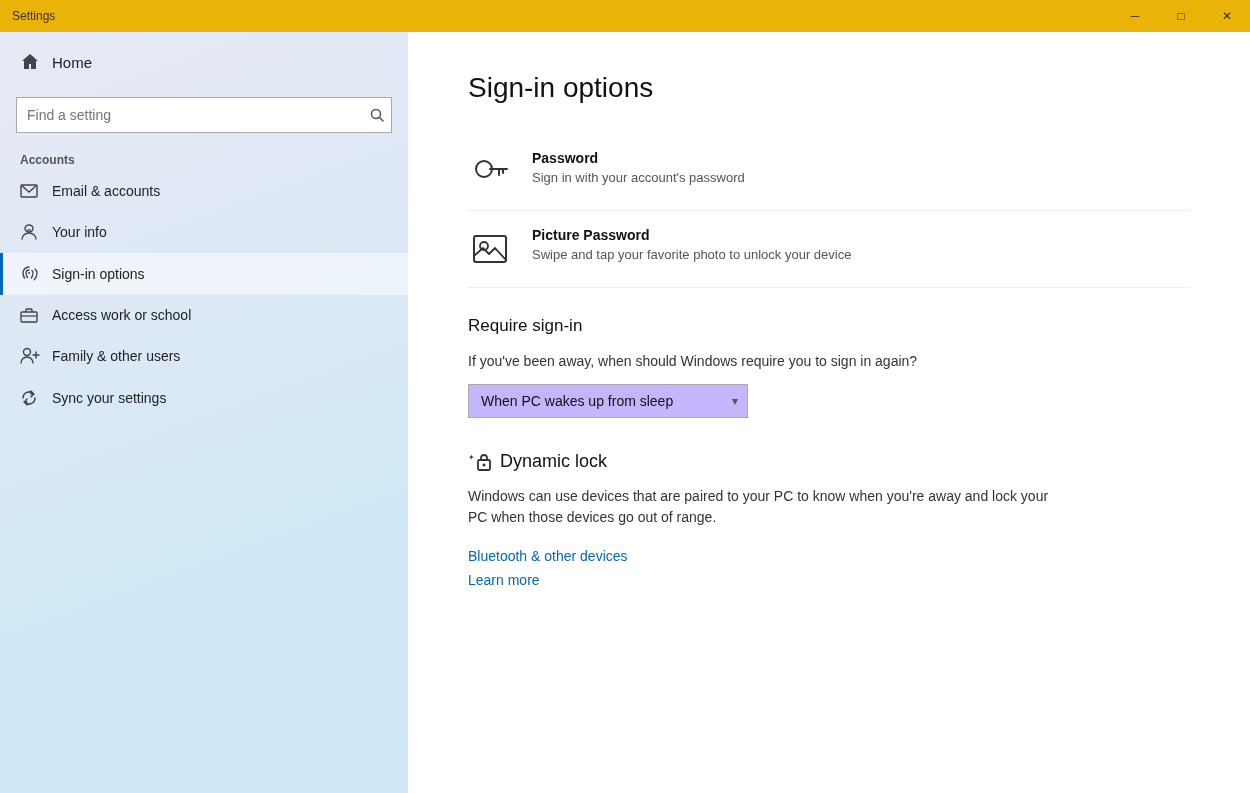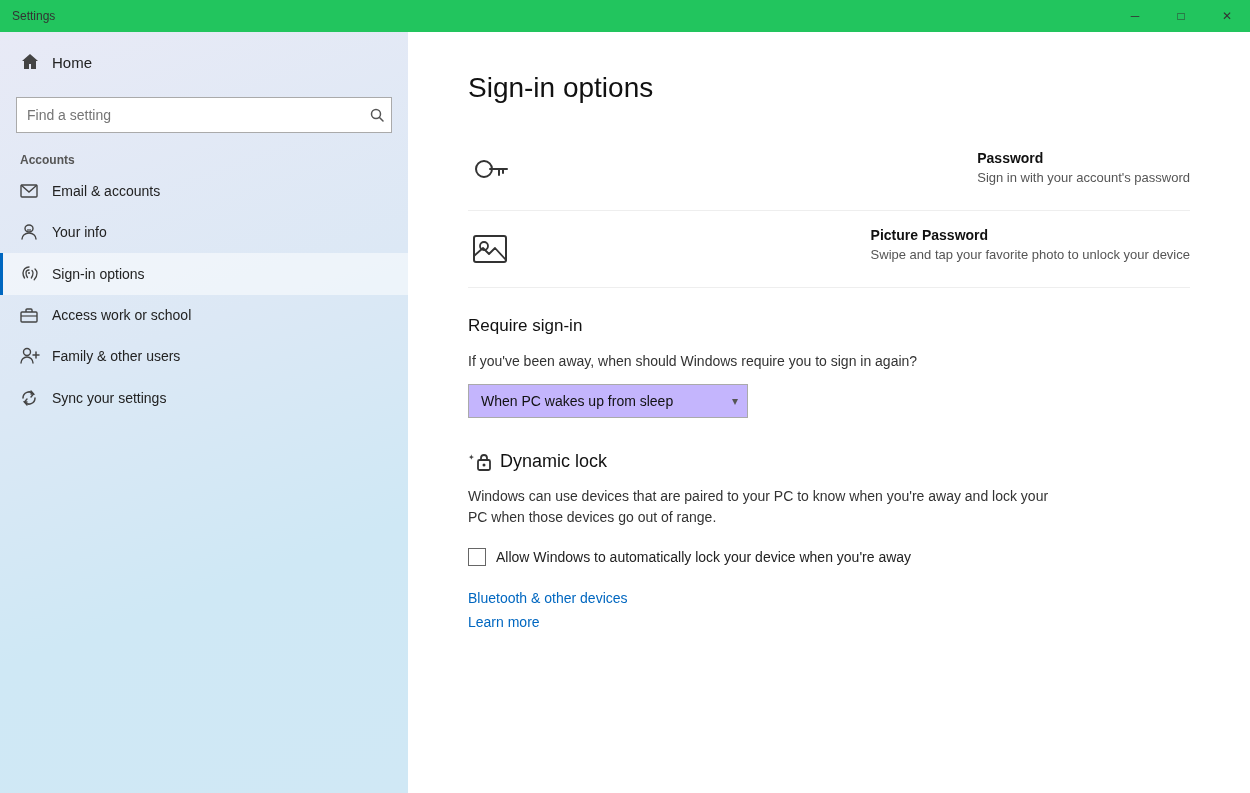--- a/index.html
+++ b/index.html
@@ -13,21 +13,21 @@
       display: flex;
       flex-direction: column;
     }
 
     
     .title-bar {
       display: flex;
       align-items: center;
       justify-content: space-between;
       height: 32px;
-      background: #22c55e;
+      background: #eab308;
       padding: 0 0 0 12px;
       flex-shrink: 0;
     }
     .title-bar-title {
       font-size: 12px;
       color: #333;
     }
     .title-bar-controls {
       display: flex;
     }
@@ -160,21 +160,20 @@
       margin-bottom: 30px;
     }
 
     
     .signin-card {
       display: flex;
       align-items: flex-start;
       gap: 20px;
       padding: 16px 0;
       border-bottom: 1px solid #eee;
-      justify-content: space-between;
     }
     .signin-card:first-child { padding-top: 0; }
 
     .signin-card-icon {
       width: 44px;
       height: 44px;
       flex-shrink: 0;
       display: flex;
       align-items: center;
       justify-content: center;
@@ -461,22 +460,18 @@
           <rect x="10" y="10" width="12" height="10" rx="1.5" stroke="#333" stroke-width="1.8"></rect>
           <path d="M13 10V8a3 3 0 0 1 6 0v2" stroke="#333" stroke-width="1.8" stroke-linecap="round"></path>
           <circle cx="16" cy="15" r="1.5" fill="#333"></circle>
         </svg>
       </span>
       <h2 class="dynamic-lock-title">Dynamic lock</h2>
     </div>
 
     <p class="dynamic-lock-desc">Windows can use devices that are paired to your PC to know when you're away and lock your PC when those devices go out of range.</p>
 
-    <div class="checkbox-row">
-      <input type="checkbox" class="checkbox-input" style="">
-      <span class="checkbox-label">Allow Windows to automatically lock your device when you're away</span>
-    </div>
 
     <a class="link-blue">Bluetooth &amp; other devices</a>
     <a class="link-blue">Learn more</a>
 
   </div>
 </div>
 
 </body></html>

